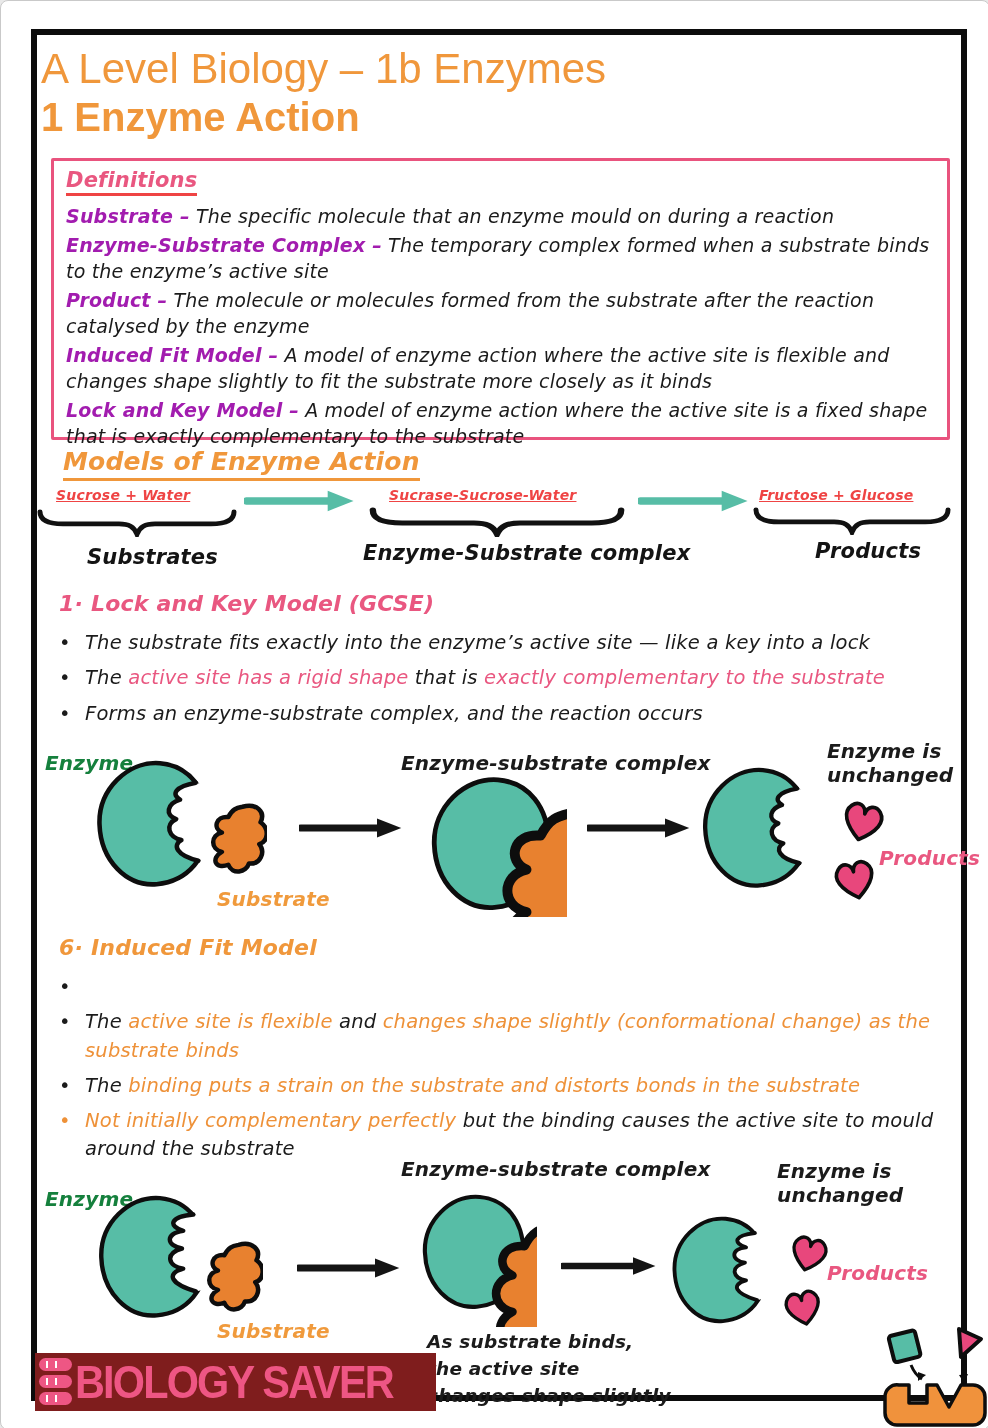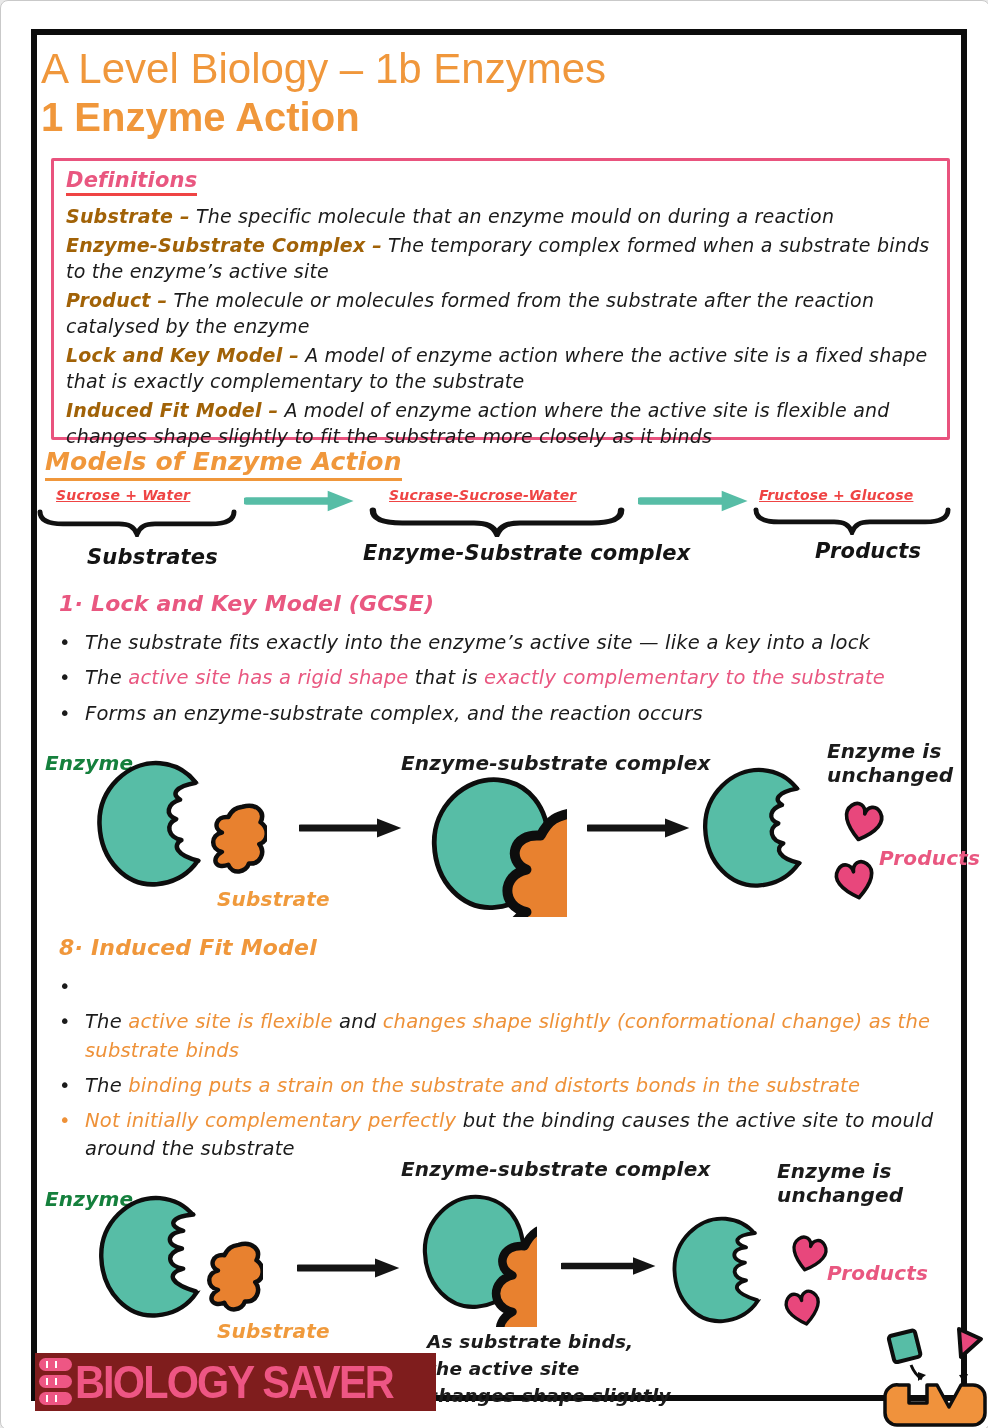--- a/index.html
+++ b/index.html
@@ -11,22 +11,22 @@
   .abs{position:absolute;}
   .hand{font-style:italic;letter-spacing:.2px;}
   .clean{font-family:"Liberation Sans",sans-serif;font-style:normal;}
   .c-ink{color:#1b1b1b;} .c-pink{color:#E95780;} .c-orange{color:#EE9138;} .c-teal{color:#15803d;}
   .frame{left:30px;top:28px;width:924px;height:1360px;border:6px solid #0c0c0c;}
   .title1{left:40px;top:44px;font-size:42px;font-weight:500;color:#F0973B;}
   .title2{left:40px;top:94px;font-size:40px;font-weight:800;color:#F0973B;}
   .defbox{left:50px;top:157px;width:869px;height:262px;border:3px solid #E9537E;border-radius:2px;padding:7px 12px;}
   .def-head{display:inline-block;font-size:21px;font-weight:700;color:#E95780;border-bottom:3px solid #ef4444;padding-bottom:1px;margin-bottom:4px;}
   .def-item{font-size:19px;line-height:26px;margin-top:3px;}
-  .def-term{color:#a16207;font-weight:700;}
-  .models-head{left:44px;top:446px;font-size:25px;font-weight:700;color:#F0973B;border-bottom:3px solid #F0973B;padding-bottom:2px;}
+  .def-term{color:#a21caf;font-weight:700;}
+  .models-head{left:62px;top:446px;font-size:25px;font-weight:700;color:#F0973B;border-bottom:3px solid #F0973B;padding-bottom:2px;}
   .stage{font-size:14px;font-weight:700;color:#ef4444;text-decoration:underline;}
   .stage-label{font-size:21px;font-weight:600;color:#141414;}
   .sec-head{font-size:22px;font-weight:700;}
   .bullets{width:878px;}
   .bullet{display:flex;font-size:19.5px;line-height:1.45;margin-bottom:7px;}
   .bullet .marker{width:26px;flex:0 0 26px;font-style:normal;}
   .dlabel{font-size:20px;font-weight:600;}
   .pre{white-space:pre-line;}
   .caption{font-size:18.5px;font-weight:600;line-height:1.45;}
   .logo{left:34px;top:1352px;display:flex;align-items:center;background:#7f1d1d;padding:2px 8px 2px 2px;}
@@ -80,22 +80,22 @@
   <div class="abs frame"></div>
 
   <div class="abs title1 clean">A Level Biology – 1b Enzymes</div>
   <div class="abs title2 clean">1 Enzyme Action</div>
 
   <div class="abs defbox hand">
     <div class="def-head">Definitions</div>
     <div class="def-item"><span class="def-term">Substrate –</span><span> The specific molecule that an enzyme mould on during a reaction</span></div>
     <div class="def-item"><span class="def-term">Enzyme-Substrate Complex –</span><span> The temporary complex formed when a substrate binds to the enzyme’s active site</span></div>
     <div class="def-item"><span class="def-term">Product –</span><span> The molecule or molecules formed from the substrate after the reaction catalysed by the enzyme</span></div>
+    <div class="def-item"><span class="def-term">Induced Fit Model –</span><span> A model of enzyme action where the active site is flexible and changes shape slightly to fit the substrate more closely as it binds</span></div>
     <div class="def-item"><span class="def-term">Lock and Key Model –</span><span> A model of enzyme action where the active site is a fixed shape that is exactly complementary to the substrate</span></div>
-    <div class="def-item"><span class="def-term">Induced Fit Model –</span><span> A model of enzyme action where the active site is flexible and changes shape slightly to fit the substrate more closely as it binds</span></div>
   </div>
 
   <div class="abs models-head hand">Models of Enzyme Action</div>
 
   <div class="abs stage hand" style="left:55px;top:486px;">Sucrose + Water</div>
   <svg class="abs" style="left:243px;top:488px;color:#57BDA6;" width="112" height="24">
       <use href="#arrow" width="112" height="24"></use>
     </svg>
   <div class="abs stage hand" style="left:388px;top:486px;">Sucrase-Sucrose-Water</div>
   <svg class="abs" style="left:637px;top:488px;color:#57BDA6;" width="112" height="24">
@@ -157,21 +157,21 @@
   <div class="abs dlabel hand pre" style="left:826px;top:738px;">Enzyme is
 unchanged</div>
   <svg class="abs" style="left:838px;top:798px;transform:rotate(14deg);" width="48" height="44">
       <use href="#heart" width="48" height="44"></use>
     </svg>
   <svg class="abs" style="left:830px;top:856px;transform:rotate(-12deg);" width="48" height="44">
       <use href="#heart" width="48" height="44"></use>
     </svg>
   <div class="abs dlabel hand c-pink" style="left:878px;top:845px;">Products</div>
 
-  <div class="abs sec-head hand c-orange" style="left:58px;top:934px;color:#F0973B;">8· Induced Fit Model</div>
+  <div class="abs sec-head hand c-orange" style="left:58px;top:934px;color:#F0973B;">6· Induced Fit Model</div>
   <div class="abs bullets hand" style="left:58px;top:972px;">
       <div class="bullet">
         <span class="marker c-ink">•</span>
       </div>
       <div class="bullet">
         <span class="marker c-ink">•</span>
         <span><span class="c-ink">The </span><span class="c-orange">active site is flexible</span><span class="c-ink"> and </span><span class="c-orange">changes shape slightly (conformational change) as the substrate binds</span></span>
       </div>
       <div class="bullet">
         <span class="marker c-ink">•</span>

